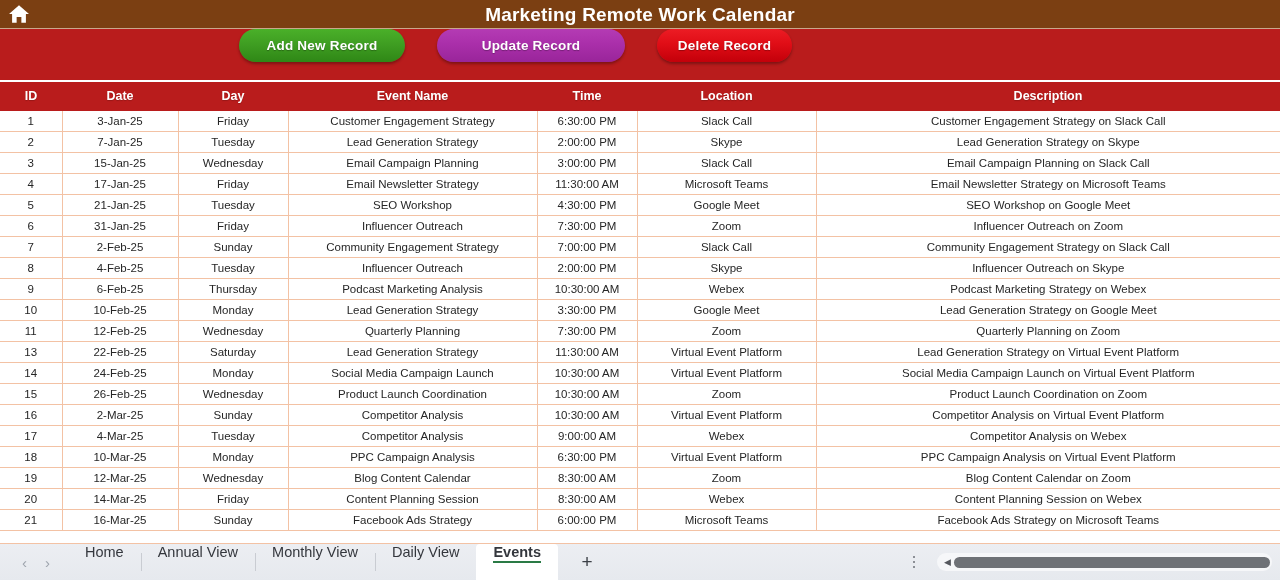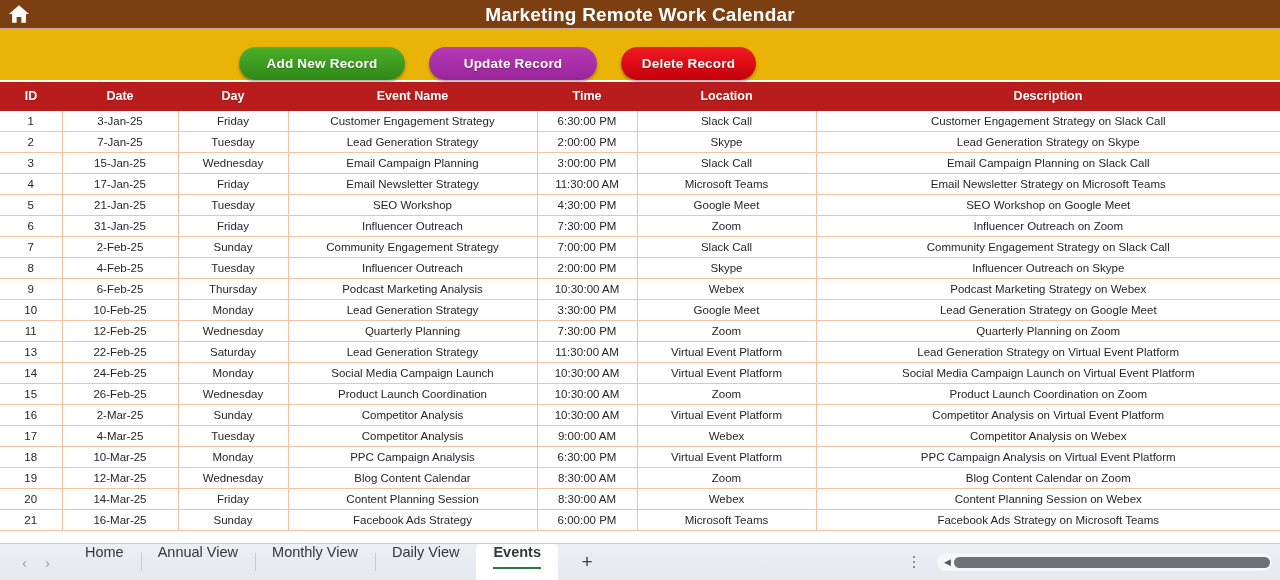--- a/index.html
+++ b/index.html
@@ -34,24 +34,24 @@
     font-size: 19px;
     font-weight: bold;
     letter-spacing: .2px;
     line-height: 29px;
     pointer-events: none;
   }
 
   
   .actionbar {
     height: 51px;
-    background: #eab308;
+    background: #b91c1c;
     display: flex;
-    align-items: flex-end;
-    gap: 24px;
+    align-items: flex-start;
+    gap: 32px;
     padding-left: 239px;
   }
   .btn {
     border: none;
     border-radius: 20px;
     color: #ffffff;
     font-size: 13.5px;
     font-weight: bold;
     letter-spacing: .2px;
     cursor: pointer;
@@ -61,21 +61,21 @@
     justify-content: center;
     font-family: "Liberation Sans", sans-serif;
     box-shadow: 0 2px 3px rgba(0,0,0,.32);
     text-shadow: 0 1px 1px rgba(0,0,0,.30);
   }
   .btn-add {
     width: 166px;
     background: linear-gradient(180deg,#4ab029 0%,#3f9e22 45%,#2f8716 100%);
   }
   .btn-update {
-    width: 168px;
+    width: 188px;
     background: linear-gradient(180deg,#b43bb4 0%,#aa2faa 45%,#99259a 100%);
   }
   .btn-delete {
     width: 135px;
     background: linear-gradient(180deg,#ec1c24 0%,#e00d16 45%,#c3000a 100%);
   }
 
   
   .grid-wrap {
     position: absolute;
@@ -167,21 +167,21 @@
     background: #c9ccd2;
   }
   .tab.active {
     background: #ffffff;
     font-weight: bold;
     border-radius: 4px 4px 0 0;
   }
   .tab.active::before { display: none; }
   .tab.active .tab-label {
     border-bottom: 2.5px solid #2a7a45;
-    padding-bottom: 7px;
+    padding-bottom: 1px;
   }
   .tab-add {
     display: flex; align-items: center; justify-content: center;
     width: 58px;
     font-size: 19px;
     color: #3c4047;
     cursor: pointer;
     user-select: none;
   }
   .bar-spacer { flex: 1 1 auto; }

